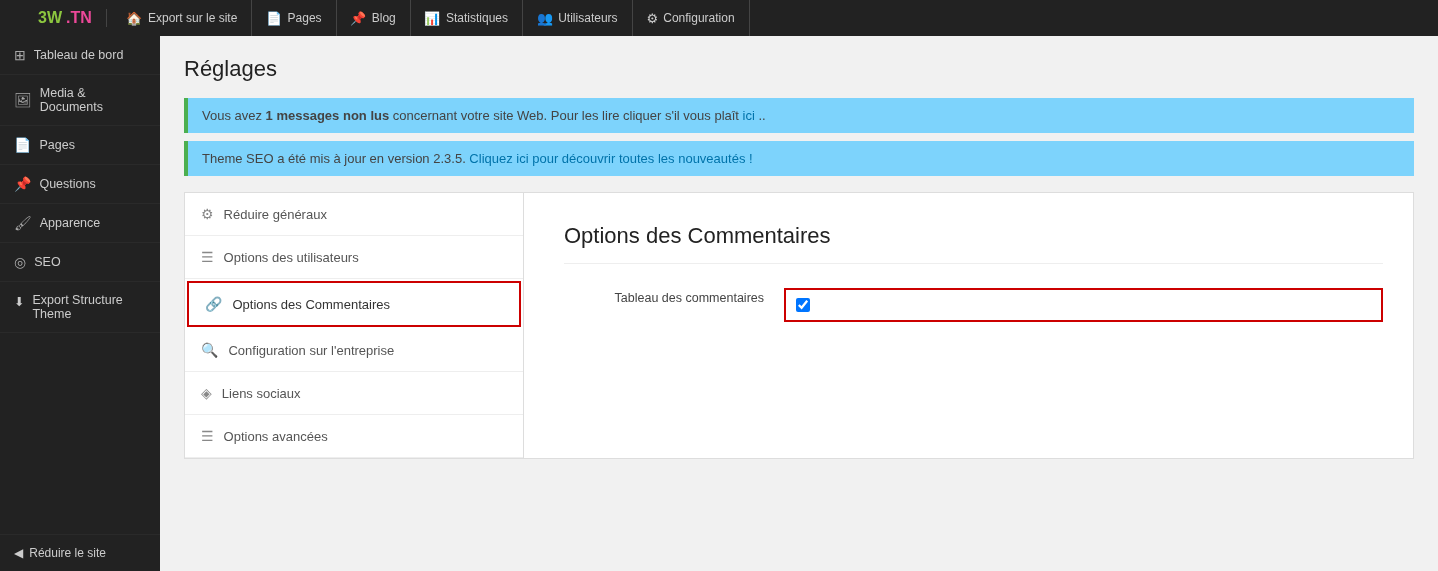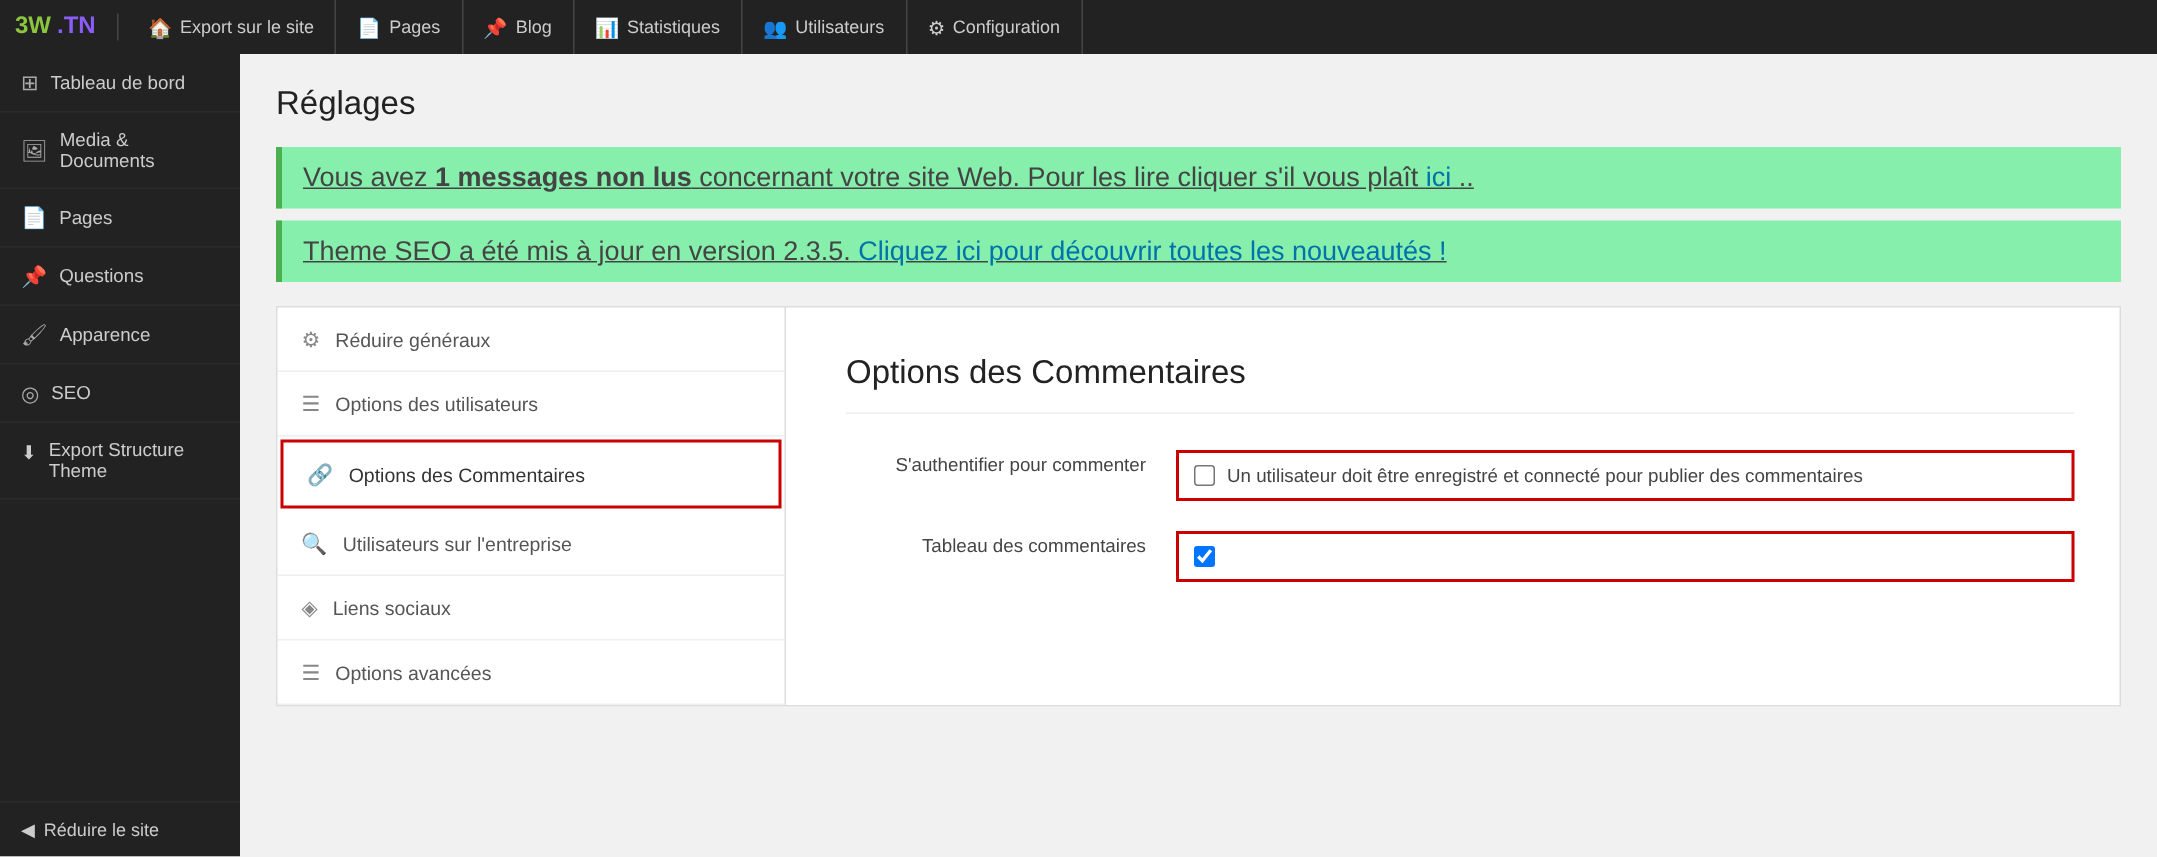--- a/index.html
+++ b/index.html
@@ -94,26 +94,25 @@
 
     .page-title {
       font-size: 22px;
       font-weight: normal;
       color: #222;
       margin-bottom: 16px;
     }
 
     .notice-bar {
       border-left: 4px solid #4CAF50;
-      background: #86efac;
+      background: #7dd3fc;
       padding: 10px 14px;
       margin-bottom: 8px;
-      font-size: 18px;
+      font-size: 13px;
       color: #444;
-      text-decoration: underline;
     }
     .notice-bar a { color: #0073aa; text-decoration: none; }
 
     
     .settings-container {
       display: flex;
       gap: 0;
       margin-top: 16px;
     }
 
@@ -202,27 +201,27 @@
     .logo-3w {
       display: flex;
       align-items: center;
       gap: 4px;
     }
     .logo-3w-bold {
       font-size: 16px;
       font-weight: bold;
     }
     .logo-3w-3 { color: #8cc63f; }
-    .logo-3w-tn { color: #8b5cf6; }
+    .logo-3w-tn { color: #ec4899; }
   </style>
 </head>
 <body>
 
 <nav class="top-nav">
-  <div class="logo-area" style="border-bottom:none; padding: 0 14px 0 0; border-right: 1px solid #444; margin-right: 6px; flex-direction: row; gap: 0; align-items: center;">
+  <div class="logo-area" style="border-bottom:none; padding: 0 14px 0 0; border-right: 1px solid #444; margin-right: 6px; flex-direction: row; gap: 0; align-items: center; margin-left: 28px;">
     <div class="logo-3w">
       <span class="logo-3w-bold logo-3w-3">3W</span>
       <span class="logo-3w-bold logo-3w-tn">.TN</span>
     </div>
   </div>
   <div class="top-nav-items">
     <a class="top-nav-item">
       <span class="nav-icon">🏠</span>
       <span>Export sur le site</span>
     </a>
@@ -312,42 +311,35 @@
         <div class="settings-menu-item">
           <span class="m-icon">☰</span>
           <span>Options des utilisateurs</span>
         </div>
         <div class="settings-menu-item active">
           <span class="m-icon">🔗</span>
           <span>Options des Commentaires</span>
         </div>
         <div class="settings-menu-item">
           <span class="m-icon">🔍</span>
-          <span>Utilisateurs sur l'entreprise</span>
+          <span>Configuration sur l'entreprise</span>
         </div>
         <div class="settings-menu-item">
           <span class="m-icon">◈</span>
           <span>Liens sociaux</span>
         </div>
         <div class="settings-menu-item">
           <span class="m-icon">☰</span>
           <span>Options avancées</span>
         </div>
       </div>
 
       <div class="settings-panel">
         <h2 class="settings-panel-title">Options des Commentaires</h2>
 
-        <div class="setting-row">
-          <div class="setting-label">S'authentifier pour commenter</div>
-          <div class="setting-control">
-            <input type="checkbox" style="">
-            <span>Un utilisateur doit être enregistré et connecté pour publier des commentaires</span>
-          </div>
-        </div>
 
         <div class="setting-row">
           <div class="setting-label">Tableau des commentaires</div>
           <div class="setting-control">
             <input type="checkbox" checked="" style="">
           </div>
         </div>
       </div>
 
     </div>

